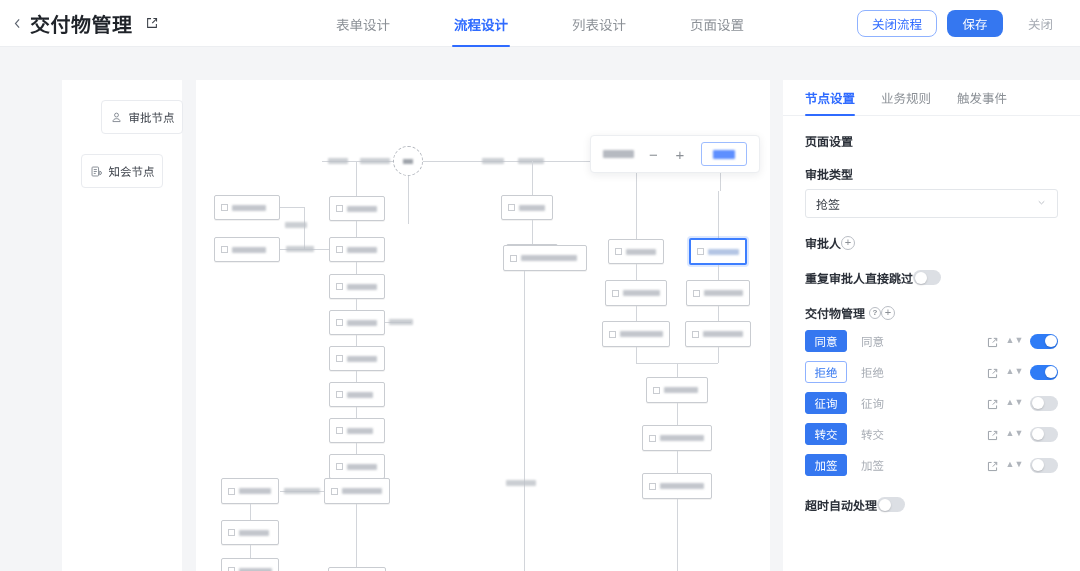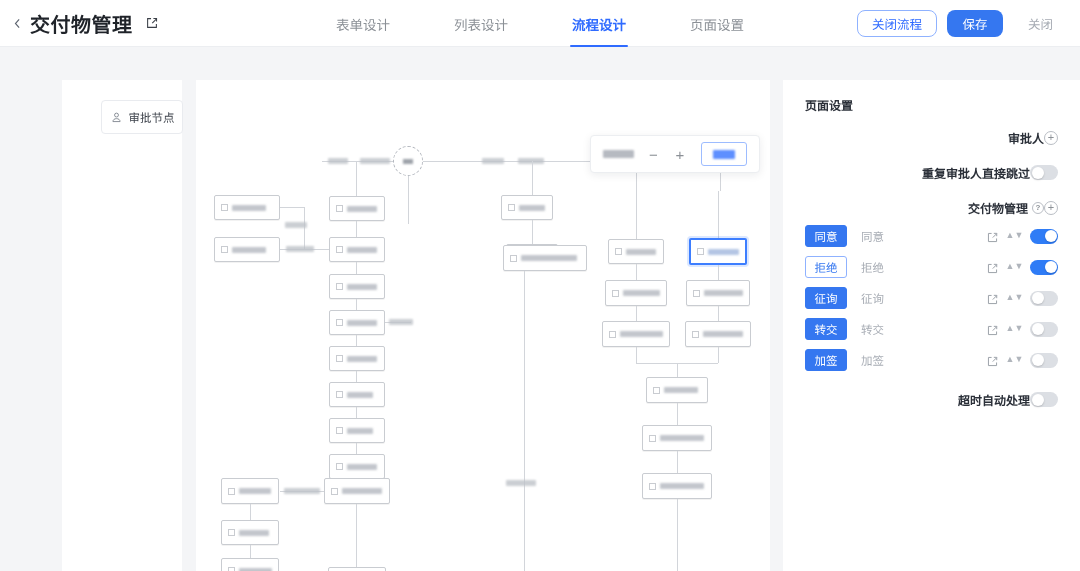--- a/index.html
+++ b/index.html
@@ -147,21 +147,21 @@
   .ptab.active { color: #2f6bff; font-weight: 700; }
   .ptab.active::after {
     content: ""; position: absolute; left: 0; right: 0; bottom: 0;
     height: 2px; background: #2f6bff; border-radius: 2px;
   }
   .panel-body { padding: 16px 22px 0 22px; }
   .fld-label {
     font-size: 12px; color: #2b3039; font-weight: 700; margin-bottom: 7px;
     display: flex; align-items: center; gap: 4px;
   }
-  .fld-row { display: flex; align-items: center; justify-content: flex-end; }
+  .fld-row { display: flex; align-items: center; justify-content: flex-start; }
   .txtinput {
     width: 100%; height: 29px; border: 1px solid #e3e6ea; border-radius: 3px;
     background: #fff; font-size: 12px; color: #3d424b; padding: 0 10px;
     font-family: inherit; outline: none;
   }
   .selectbox {
     width: 100%; height: 29px; border: 1px solid #e3e6ea; border-radius: 3px;
     background: #fff; font-size: 12px; color: #3d424b; padding: 0 10px;
     display: flex; align-items: center; justify-content: space-between; cursor: pointer;
   }
@@ -237,42 +237,50 @@
     <span class="title-edit-icon">
       <svg viewBox="0 0 16 16" fill="none" stroke="currentColor" stroke-width="1.2">
         <path d="M13 9.2V13H3V3h3.9"></path>
           <path d="M8.3 8.1L13.2 3.2"></path>
           <path d="M9.6 2.9h3.6v3.5"></path>
       </svg>
     </span>
 
     <div class="tabs">
       <div class="tab">表单设计</div>
+      <div class="tab active">流程设计</div>
       <div class="tab">列表设计</div>
-      <div class="tab active">流程设计</div>
       <div class="tab">页面设置</div>
     </div>
 
     <div class="topbar-actions">
       <div class="btn btn-outline">关闭流程</div>
       <div class="btn btn-primary">保存</div>
       <div class="btn btn-ghost">关闭</div>
     </div>
   </div>
 
   <div class="workspace">
 
     <div class="palette">
       <div class="palette-item">
         <svg viewBox="0 0 16 16" fill="none" stroke="currentColor" stroke-width="1.1">
           <circle cx="8" cy="5" r="2.4"></circle>
             <path d="M3.6 13c0-2.3 2-3.6 4.4-3.6S12.4 10.7 12.4 13z"></path>
         </svg>
         <span>审批节点</span>
       </div>
+      <div class="palette-item">
+        <svg viewBox="0 0 16 16" fill="none" stroke="currentColor" stroke-width="1.1">
+          <rect x="2.5" y="2.5" width="8" height="11" rx="1"></rect>
+            <path d="M4.6 5.6h3.8M4.6 8h3.8M4.6 10.4h2.4"></path>
+          <path d="M12 7.4l2 1.4v2l-2 1.4z"></path>
+        </svg>
+        <span>知会节点</span>
+      </div>
     </div>
 
     <div class="canvas">
       <div class="canvas-inner">
 
         <div class="ln h" style="left:126px;top:81px;width:82px;"></div>
         <div class="lbl" style="left:132px;top:78px;width:20px;"></div>
         <div class="lbl" style="left:164px;top:78px;width:30px;"></div>
         <div class="ln h" style="left:226px;top:81px;width:214px;"></div>
         <div class="lbl" style="left:286px;top:78px;width:22px;"></div>
@@ -456,25 +464,39 @@
           <div class="tb-btn">+</div>
           <div class="fit-btn">
             <div class="tx"></div>
           </div>
         </div>
 
       </div>
     </div>
 
     <div class="panel">
+      <div class="panel-tabs">
+        <div class="ptab active">节点设置</div>
+        <div class="ptab">业务规则</div>
+        <div class="ptab">触发事件</div>
+      </div>
 
       <div class="panel-body">
 
         <div class="fld-label">页面设置</div>
 
+        <div class="fld-label mt16">审批类型</div>
+        <div class="selectbox">
+          <span>抢签</span>
+          <span class="chev">
+            <svg viewBox="0 0 16 16" width="11" height="11" fill="none" stroke="currentColor" stroke-width="1.3">
+                <path d="M4 6.2L8 10L12 6.2"></path>
+              </svg>
+          </span>
+        </div>
 
         <div class="fld-row mt16">
           <span class="fld-label" style="margin-bottom:0;">审批人</span>
           <span class="plus-icon">+</span>
         </div>
 
         <div class="fld-row mt18">
           <span class="fld-label" style="margin-bottom:0;">重复审批人直接跳过</span>
           <span class="switch"></span>
         </div>

